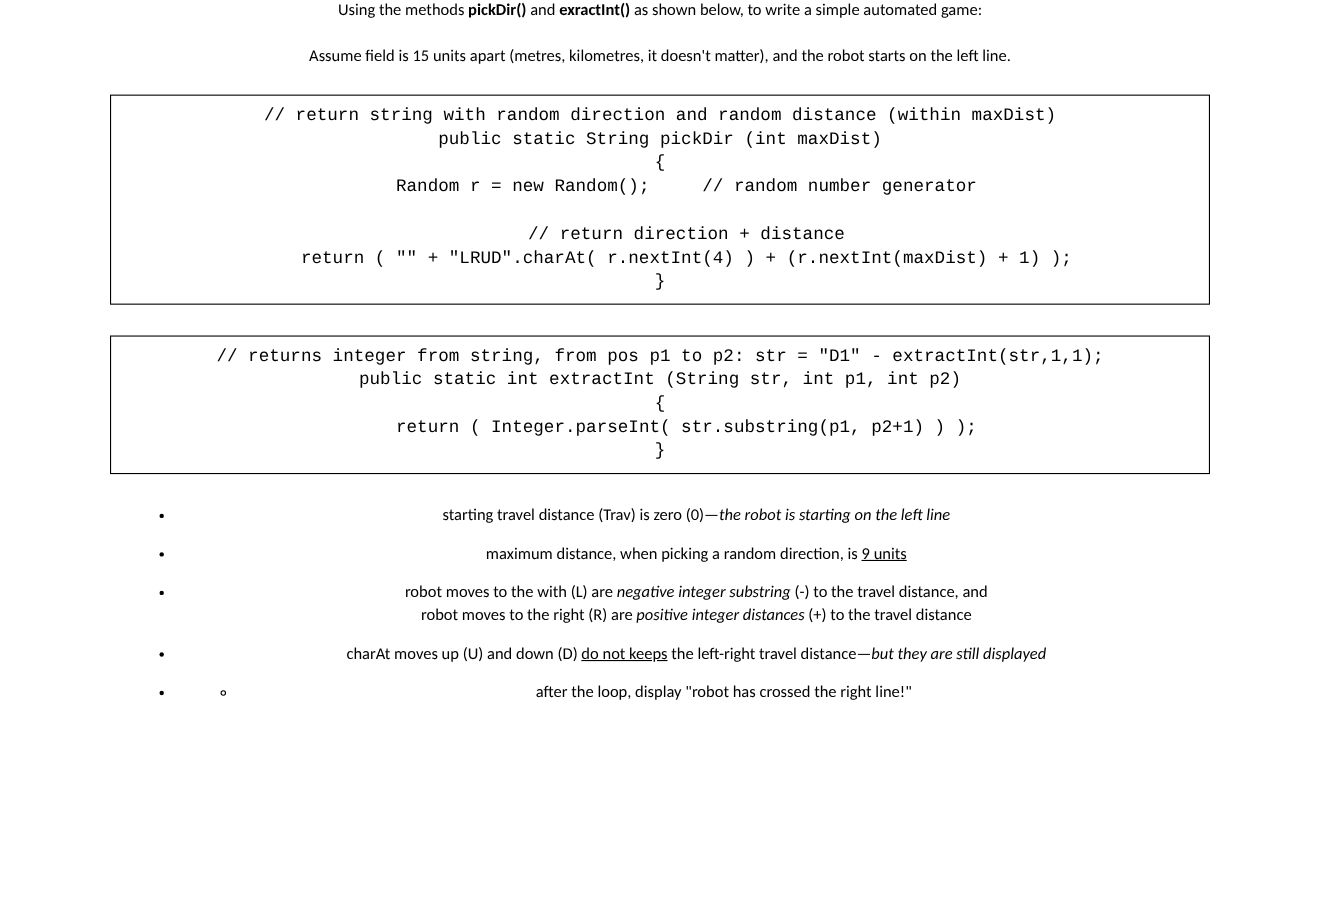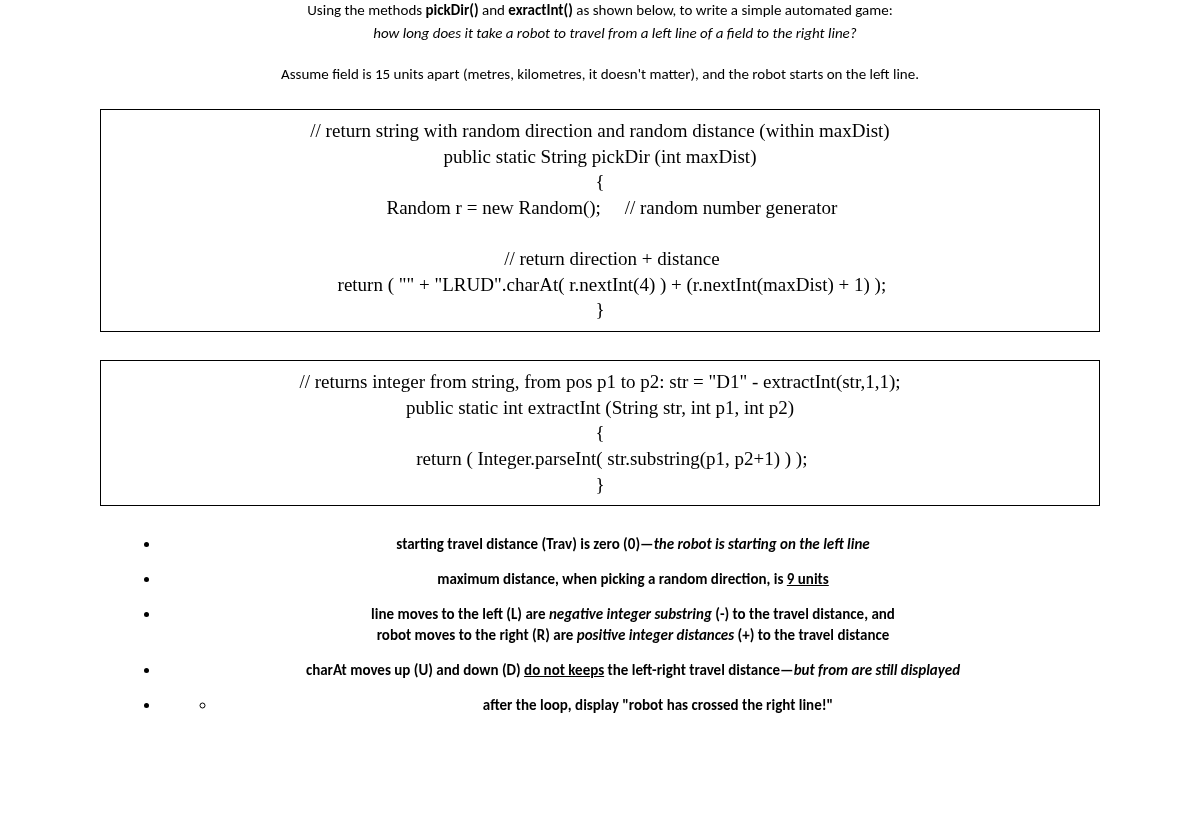--- a/index.html
+++ b/index.html
@@ -26,58 +26,56 @@
     margin-left: 30px;
     margin-bottom: 20px;
   }
   .assume {
     margin-top: 20px;
     margin-bottom: 24px;
   }
   .code-box {
     border: 1.5px solid #000;
     padding: 8px 8px;
-    font-family: Liberation Serif, serif;
-    font-size: 19px;
+    font-family: Liberation Mono, monospace;
+    font-size: 16px;
     white-space: pre;
     margin-bottom: 28px;
     line-height: 1.35;
   }
   .task-para {
     margin-top: 10px;
     margin-bottom: 18px;
   }
   ul.rules {
     list-style: disc;
     padding-left: 60px;
     margin: 0;
   }
   ul.rules > li {
     margin-bottom: 14px;
     padding-left: 6px;
-    font-weight: bold;
   }
   ul.sub {
     list-style: circle;
     padding-left: 50px;
     margin-top: 14px;
   }
   .b { font-weight: bold; }
   .i { font-style: italic; }
   .u { text-decoration: underline; }
 </style>
 </head>
 <body>
 
 <div class="content">
 
   <p class="intro-line">
     <span>Using the methods </span><span class="b">pickDir()</span><span> and </span><span class="b">exractInt()</span><span> as shown below, to write a simple automated game:</span>
   </p>
-  <p class="italic-indent">how long does it take a robot to travel from a left line of a field to the right line?</p>
 
   <p class="assume">Assume field is 15 units apart (metres, kilometres, it doesn't matter), and the robot starts on the left line.</p>
 
   <div class="code-box">// return string with random direction and random distance (within maxDist)
 public static String pickDir (int maxDist)
 {
      Random r = new Random();     // random number generator
 
      // return direction + distance
      return ( "" + "LRUD".charAt( r.nextInt(4) ) + (r.nextInt(maxDist) + 1) );
@@ -91,25 +89,25 @@
 
 
   <ul class="rules">
     <li>
       <span>starting travel distance (Trav) is zero (0)—</span><span class="i">the robot is starting on the left line</span>
     </li>
     <li>
       <span>maximum distance, when picking a random direction, is </span><span class="u">9 units</span>
     </li>
     <li>
-      <span>line moves to the left (L) are </span><span class="i">negative integer substring</span><span> (-) to the travel distance, and</span><br>
+      <span>robot moves to the with (L) are </span><span class="i">negative integer substring</span><span> (-) to the travel distance, and</span><br>
       <span>robot moves to the right (R) are </span><span class="i">positive integer distances</span><span> (+) to the travel distance</span>
     </li>
     <li>
-      <span>charAt moves up (U) and down (D) </span><span class="u">do not keeps</span><span> the left-right travel distance—</span><span class="i">but from are still displayed</span>
+      <span>charAt moves up (U) and down (D) </span><span class="u">do not keeps</span><span> the left-right travel distance—</span><span class="i">but they are still displayed</span>
     </li>
     <li>
       <ul class="sub">
         <li>after the loop, display "robot has crossed the right line!"</li>
       </ul>
     </li>
   </ul>
 
 </div>
 

